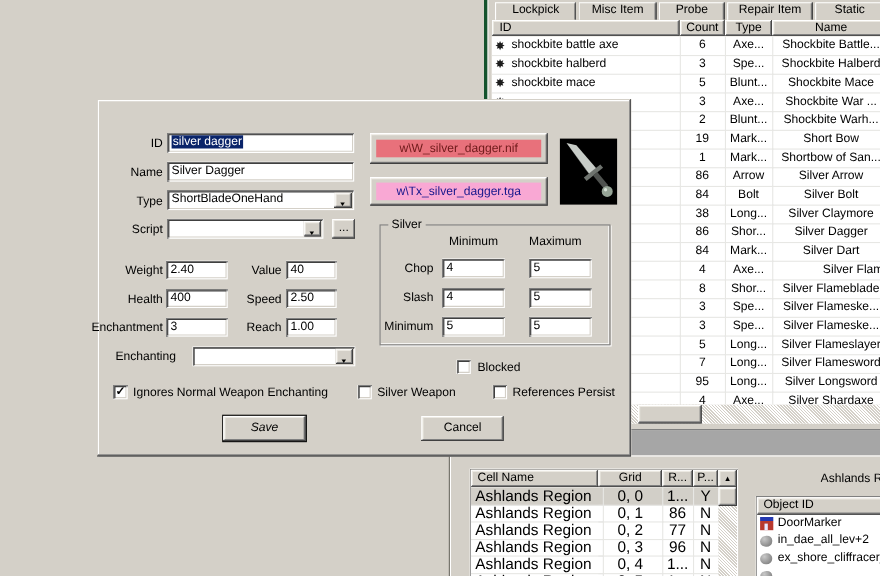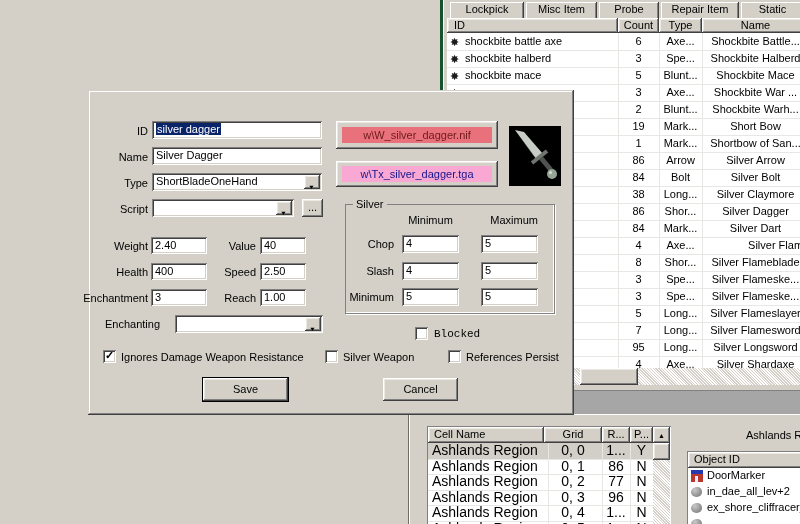--- a/index.html
+++ b/index.html
@@ -448,54 +448,54 @@
         <line x1="23" y1="37" x2="38" y2="25" stroke="#6f746f" stroke-width="4"></line>
         <line x1="32" y1="32" x2="42" y2="44" stroke="#4f524f" stroke-width="5"></line>
         <circle cx="43" cy="48" r="5" fill="#96a496"></circle>
         <circle cx="41.5" cy="46.5" r="1.5" fill="#d6e0d6"></circle>
       </svg>
     </div>
 
     <div class="w grp" style="left:257px;top:114px;width:210px;height:110px;">
       <div class="legend f11">Silver</div>
       <div class="w f11 cc" style="left:56px;top:9px;width:57px;text-align:center;">Minimum</div>
-      <div class="w f11 cc" style="left:135px;top:9px;width:57px;text-align:right;">Maximum</div>
+      <div class="w f11 cc" style="left:135px;top:9px;width:57px;text-align:left;">Maximum</div>
 
       <div class="w f11 rlabel" style="left:0;top:33px;width:48px;">Chop</div>
       <div class="w sunk f11 field" style="left:56px;top:30px;width:57px;height:18px;"><span>4</span></div>
       <div class="w sunk f11 field" style="left:135px;top:30px;width:57px;height:18px;"><span>5</span></div>
 
       <div class="w f11 rlabel" style="left:0;top:60px;width:48px;">Slash</div>
       <div class="w sunk f11 field" style="left:56px;top:57px;width:57px;height:18px;"><span>4</span></div>
       <div class="w sunk f11 field" style="left:135px;top:57px;width:57px;height:18px;"><span>5</span></div>
 
       <div class="w f11 rlabel" style="left:0;top:86px;width:48px;">Minimum</div>
       <div class="w sunk f11 field" style="left:56px;top:83px;width:57px;height:18px;"><span>5</span></div>
       <div class="w sunk f11 field" style="left:135px;top:83px;width:57px;height:18px;"><span>5</span></div>
     </div>
 
     <div class="w cb" style="left:327px;top:237px;">
         <span class="mark"></span>
       </div>
-    <div class="w f11" style="left:346px;top:238px;font-family:Liberation Mono, monospace;">Blocked</div>
+    <div class="w f11" style="left:346px;top:238px;">Blocked</div>
 
     <div class="w cb" style="left:15px;top:260px;">
         <span class="mark">✓</span>
       </div>
-    <div class="w f11" style="left:33px;top:261px;">Ignores Damage Weapon Resistance</div>
+    <div class="w f11" style="left:33px;top:261px;">Ignores Normal Weapon Enchanting</div>
     <div class="w cb" style="left:237px;top:260px;">
         <span class="mark"></span>
       </div>
     <div class="w f11" style="left:255px;top:261px;">Silver Weapon</div>
     <div class="w cb" style="left:360px;top:260px;">
         <span class="mark"></span>
       </div>
     <div class="w f11" style="left:378px;top:261px;">References Persist</div>
 
-    <div class="w btn3 f11 center" style="left:115px;top:288px;width:85px;height:23px;box-shadow:0 0 0 1px #000,inset -1px -1px 0 #404040,inset 1px 1px 0 #fff,inset -2px -2px 0 #808080,inset 2px 2px 0 #ece9e2;">
+    <div class="w btn3 f11 center" style="left:115px;top:288px;width:75px;height:23px;box-shadow:0 0 0 1px #000,inset -1px -1px 0 #404040,inset 1px 1px 0 #fff,inset -2px -2px 0 #808080,inset 2px 2px 0 #ece9e2;font-style:italic;">
         <span>Save</span>
       </div>
     <div class="w btn3 f11 center" style="left:295px;top:288px;width:75px;height:23px;">
         <span>Cancel</span>
       </div>
   </div>
 
 </div>
 
 </body></html>

